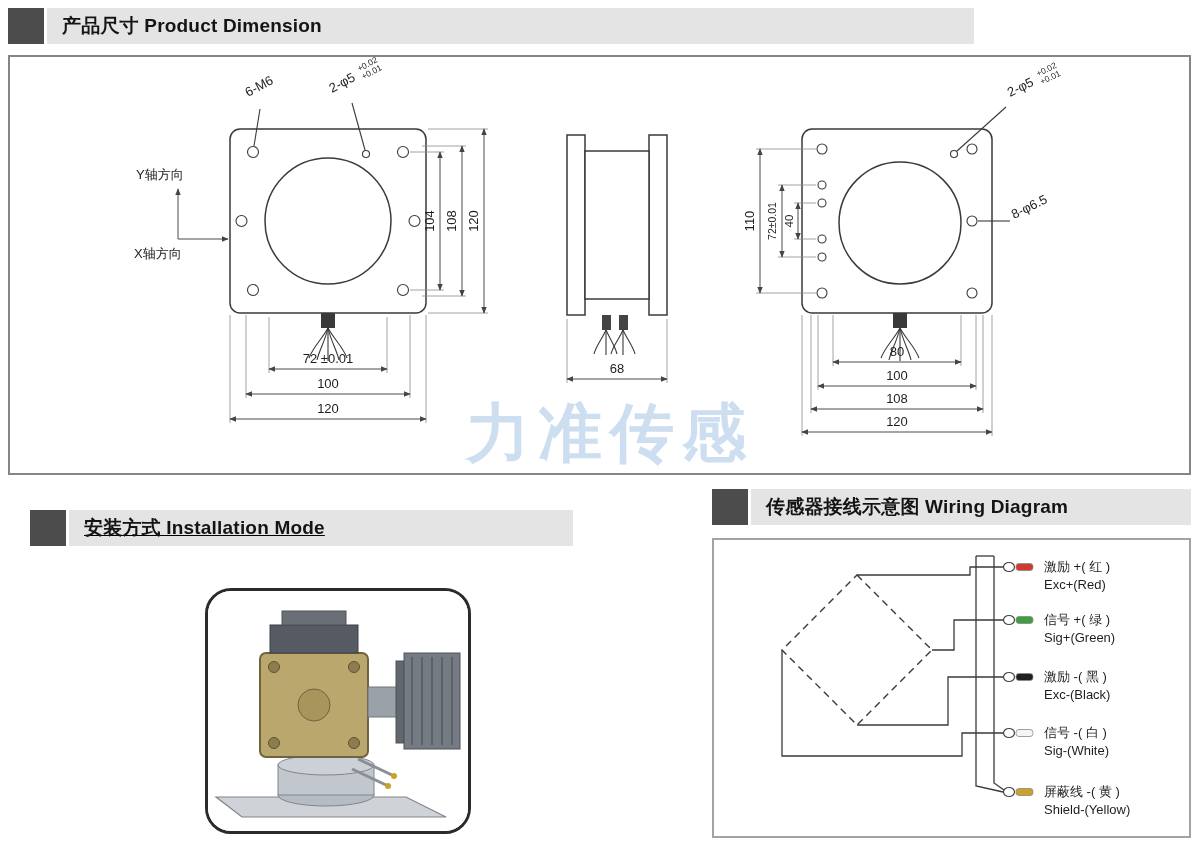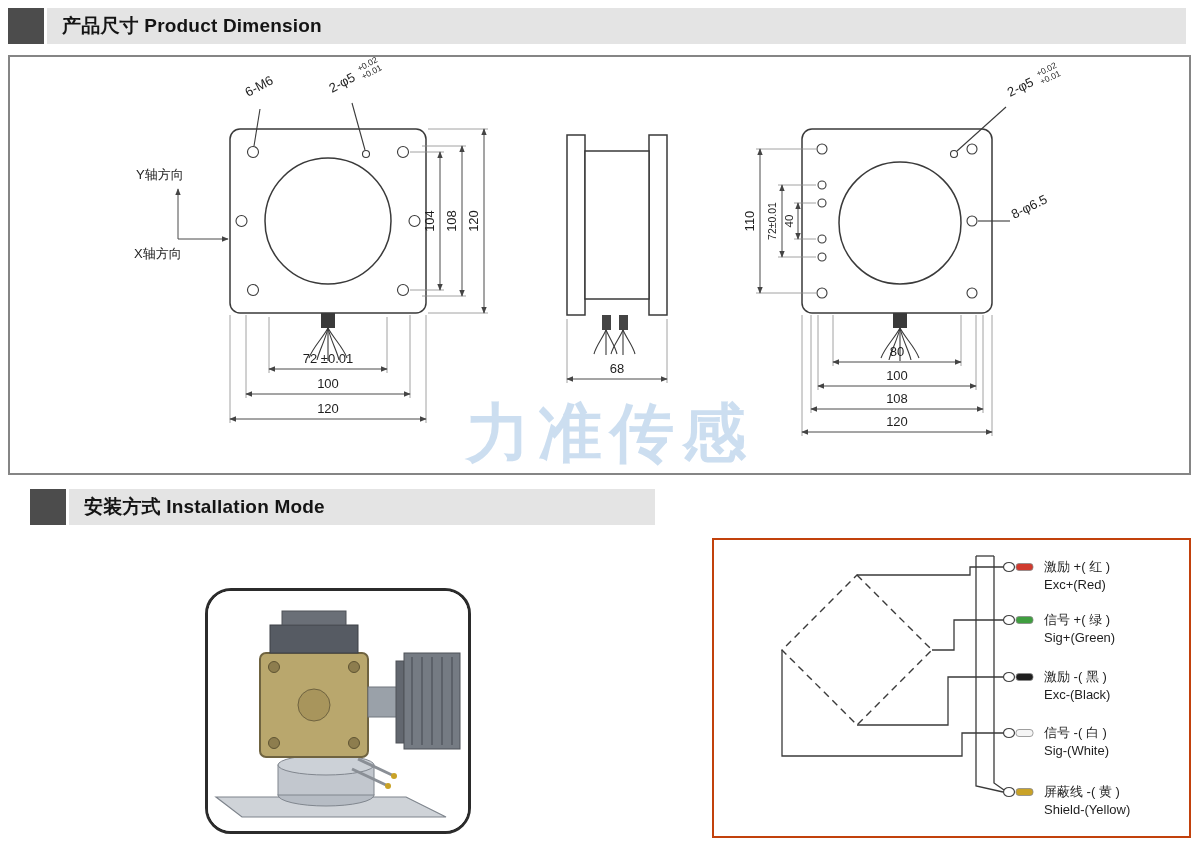--- a/index.html
+++ b/index.html
@@ -13,21 +13,21 @@
   .hdr-title { font-size:19px; color:#141414; font-weight:600; letter-spacing:.2px; }
 
   .dim-box { position:absolute; left:8px; top:55px; width:1183px; height:420px; border:2px solid #858585; background:#fff; }
 
   .subtitle-row { position:absolute; left:30px; top:541px; display:flex; align-items:center; }
   .bullet-sq { width:13px; height:13px; background:#3a3a3a; margin-right:10px; flex:none; }
   .subtitle-text { font-size:17px; color:#1c1c1c; }
 
   .photo-frame { position:absolute; left:205px; top:588px; width:266px; height:246px; border:3px solid #2b2b2b; border-radius:26px; background:#fff; overflow:hidden; }
 
-  .wiring-box { position:absolute; left:712px; top:538px; width:479px; height:300px; border:2px solid #c2410c; background:#fff; }
+  .wiring-box { position:absolute; left:712px; top:538px; width:479px; height:300px; border:2px solid #a3a3a3; background:#fff; }
 
   svg text { font-family:"Liberation Sans", sans-serif; }
   .outline { fill:#ffffff; stroke:#3a3a3a; stroke-width:1.5; }
   .circ { fill:none; stroke:#3a3a3a; stroke-width:1.5; }
   .thin { fill:none; stroke:#3a3a3a; stroke-width:1.1; }
   .ext { stroke:#8a8a8a; stroke-width:0.8; }
   .dim { stroke:#4a4a4a; stroke-width:1; fill:none; }
   .dimtext { font-size:13px; fill:#1e1e1e; }
   .toltext { font-size:8.5px; fill:#1e1e1e; }
   .wire { stroke:#3a3a3a; stroke-width:1.3; fill:none; }
@@ -35,21 +35,21 @@
   .ring { fill:#ffffff; stroke:#444444; stroke-width:1.2; }
   .tip  { stroke:#888888; stroke-width:0.8; }
   .wtext { font-size:13px; fill:#1e1e1e; }
   .wm { font-size:64px; font-weight:bold; fill:#a3c2e4; fill-opacity:0.55; letter-spacing:8px; }
 </style>
 </head>
 <body>
 
 <div class="page">
 
-  <div class="hdr" style="left:8px; top:8px; width:1178px;">
+  <div class="hdr" style="left:8px; top:8px; width:966px;">
     <div class="hdr-sq"></div>
     <div class="hdr-bar">
       <span class="hdr-title">产品尺寸 Product Dimension</span>
     </div>
   </div>
 
   <div class="dim-box">
     <svg viewBox="0 0 1179 416" width="1179" height="416">
       <defs>
         <marker id="arr" viewBox="0 0 10 10" refX="9" refY="5" markerWidth="7" markerHeight="7" orient="auto-start-reverse">
@@ -206,21 +206,21 @@
         <line x1="792" y1="258" x2="792" y2="379" class="ext"></line>
         <line x1="982" y1="258" x2="982" y2="379" class="ext"></line>
         <line x1="792" y1="375" x2="982" y2="375" class="dim" marker-start="url(#arr)" marker-end="url(#arr)"></line>
         <text x="887" y="369" text-anchor="middle" class="dimtext">120</text>
       </g>
 
       <text x="600" y="398" text-anchor="middle" class="wm">力准传感</text>
     </svg>
   </div>
 
-  <div class="hdr" style="left:30px; top:489px; width:625px;">
+  <div class="hdr" style="left:30px; top:510px; width:543px;text-decoration:underline;">
     <div class="hdr-sq"></div>
     <div class="hdr-bar">
       <span class="hdr-title">安装方式 Installation Mode</span>
     </div>
   </div>
 
 
   <div class="photo-frame">
     <svg viewBox="0 0 260 240" width="260" height="240">
       <rect x="0" y="0" width="260" height="240" fill="#ffffff"></rect>
@@ -251,20 +251,26 @@
       <line x1="234" y1="66" x2="234" y2="154" stroke="#5c6169" stroke-width="2"></line>
       <line x1="244" y1="66" x2="244" y2="154" stroke="#5c6169" stroke-width="2"></line>
 
       <line x1="150" y1="168" x2="184" y2="184" stroke="#8a8f96" stroke-width="3"></line>
       <circle cx="186" cy="185" r="3" fill="#c9a227"></circle>
       <line x1="144" y1="178" x2="178" y2="194" stroke="#8a8f96" stroke-width="3"></line>
       <circle cx="180" cy="195" r="3" fill="#c9a227"></circle>
     </svg>
   </div>
 
+  <div class="hdr" style="left:712px; top:489px; width:479px;">
+    <div class="hdr-sq"></div>
+    <div class="hdr-bar">
+      <span class="hdr-title">传感器接线示意图  Wiring Diagram</span>
+    </div>
+  </div>
 
   <div class="wiring-box">
     <svg viewBox="0 0 475 296" width="475" height="296">
 
       <polygon points="143,35 218,110 143,185 68,110" class="dash"></polygon>
 
       <line x1="262" y1="16" x2="262" y2="238" class="wire"></line>
       <line x1="280" y1="16" x2="280" y2="238" class="wire"></line>
       <line x1="262" y1="16" x2="280" y2="16" class="wire"></line>
 

